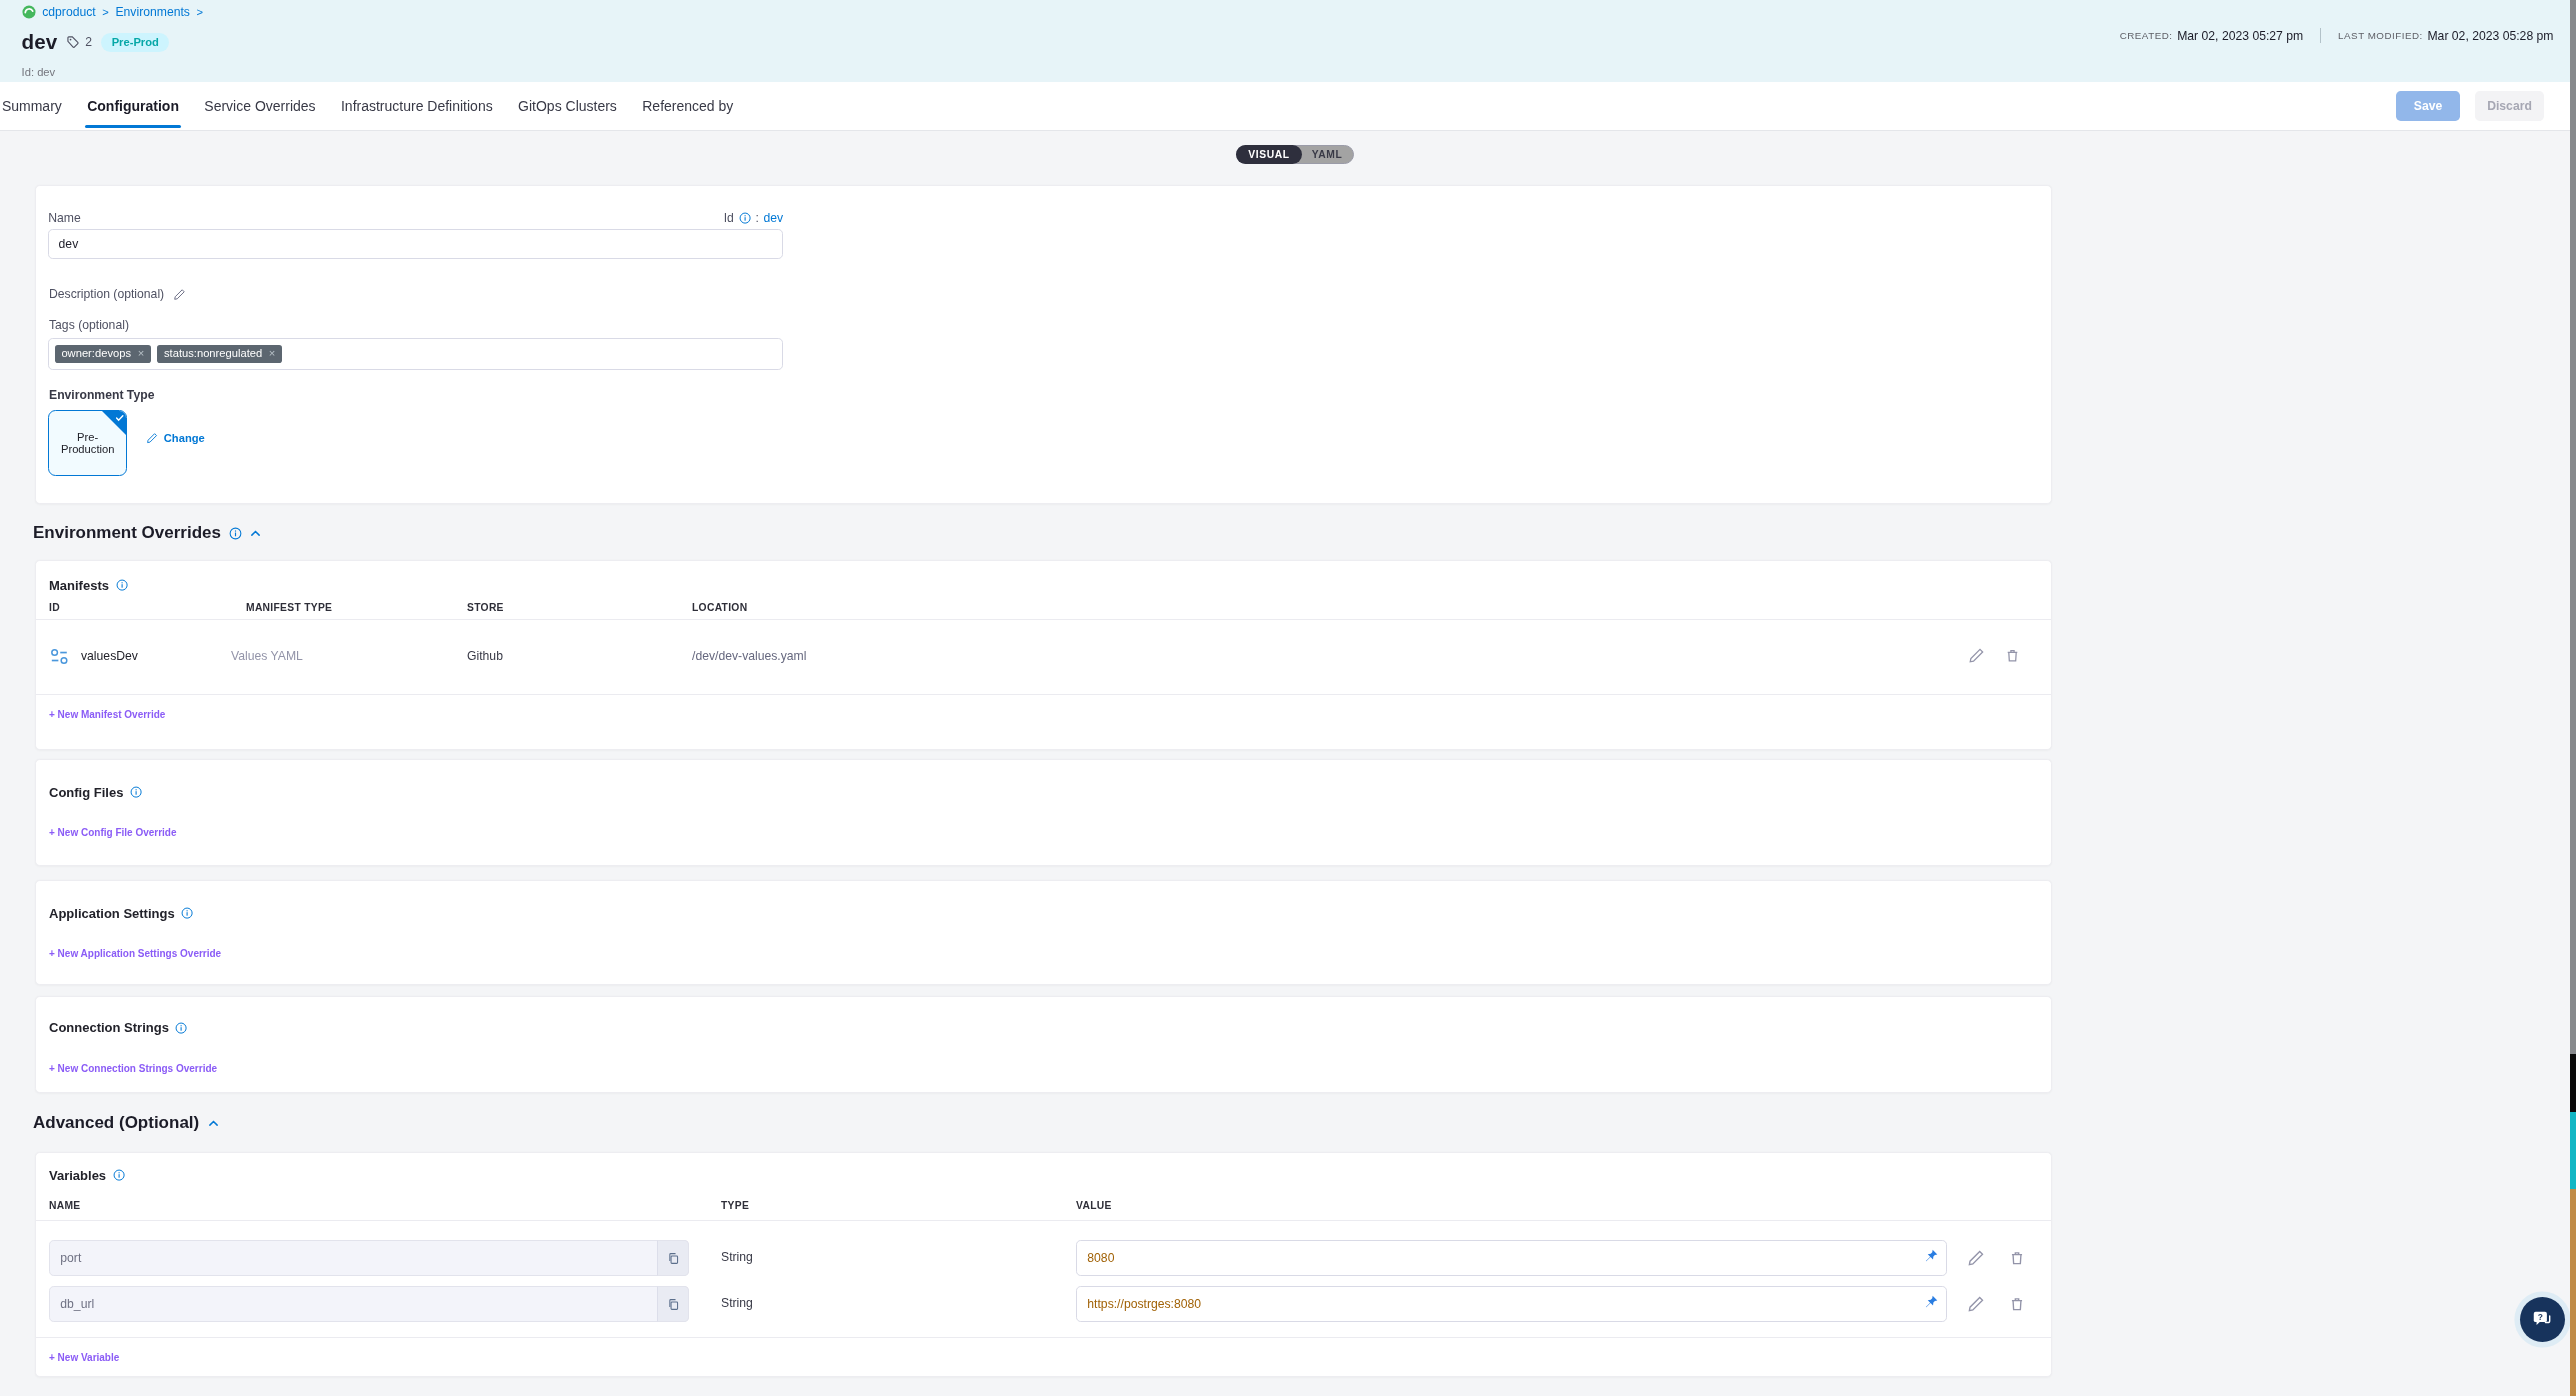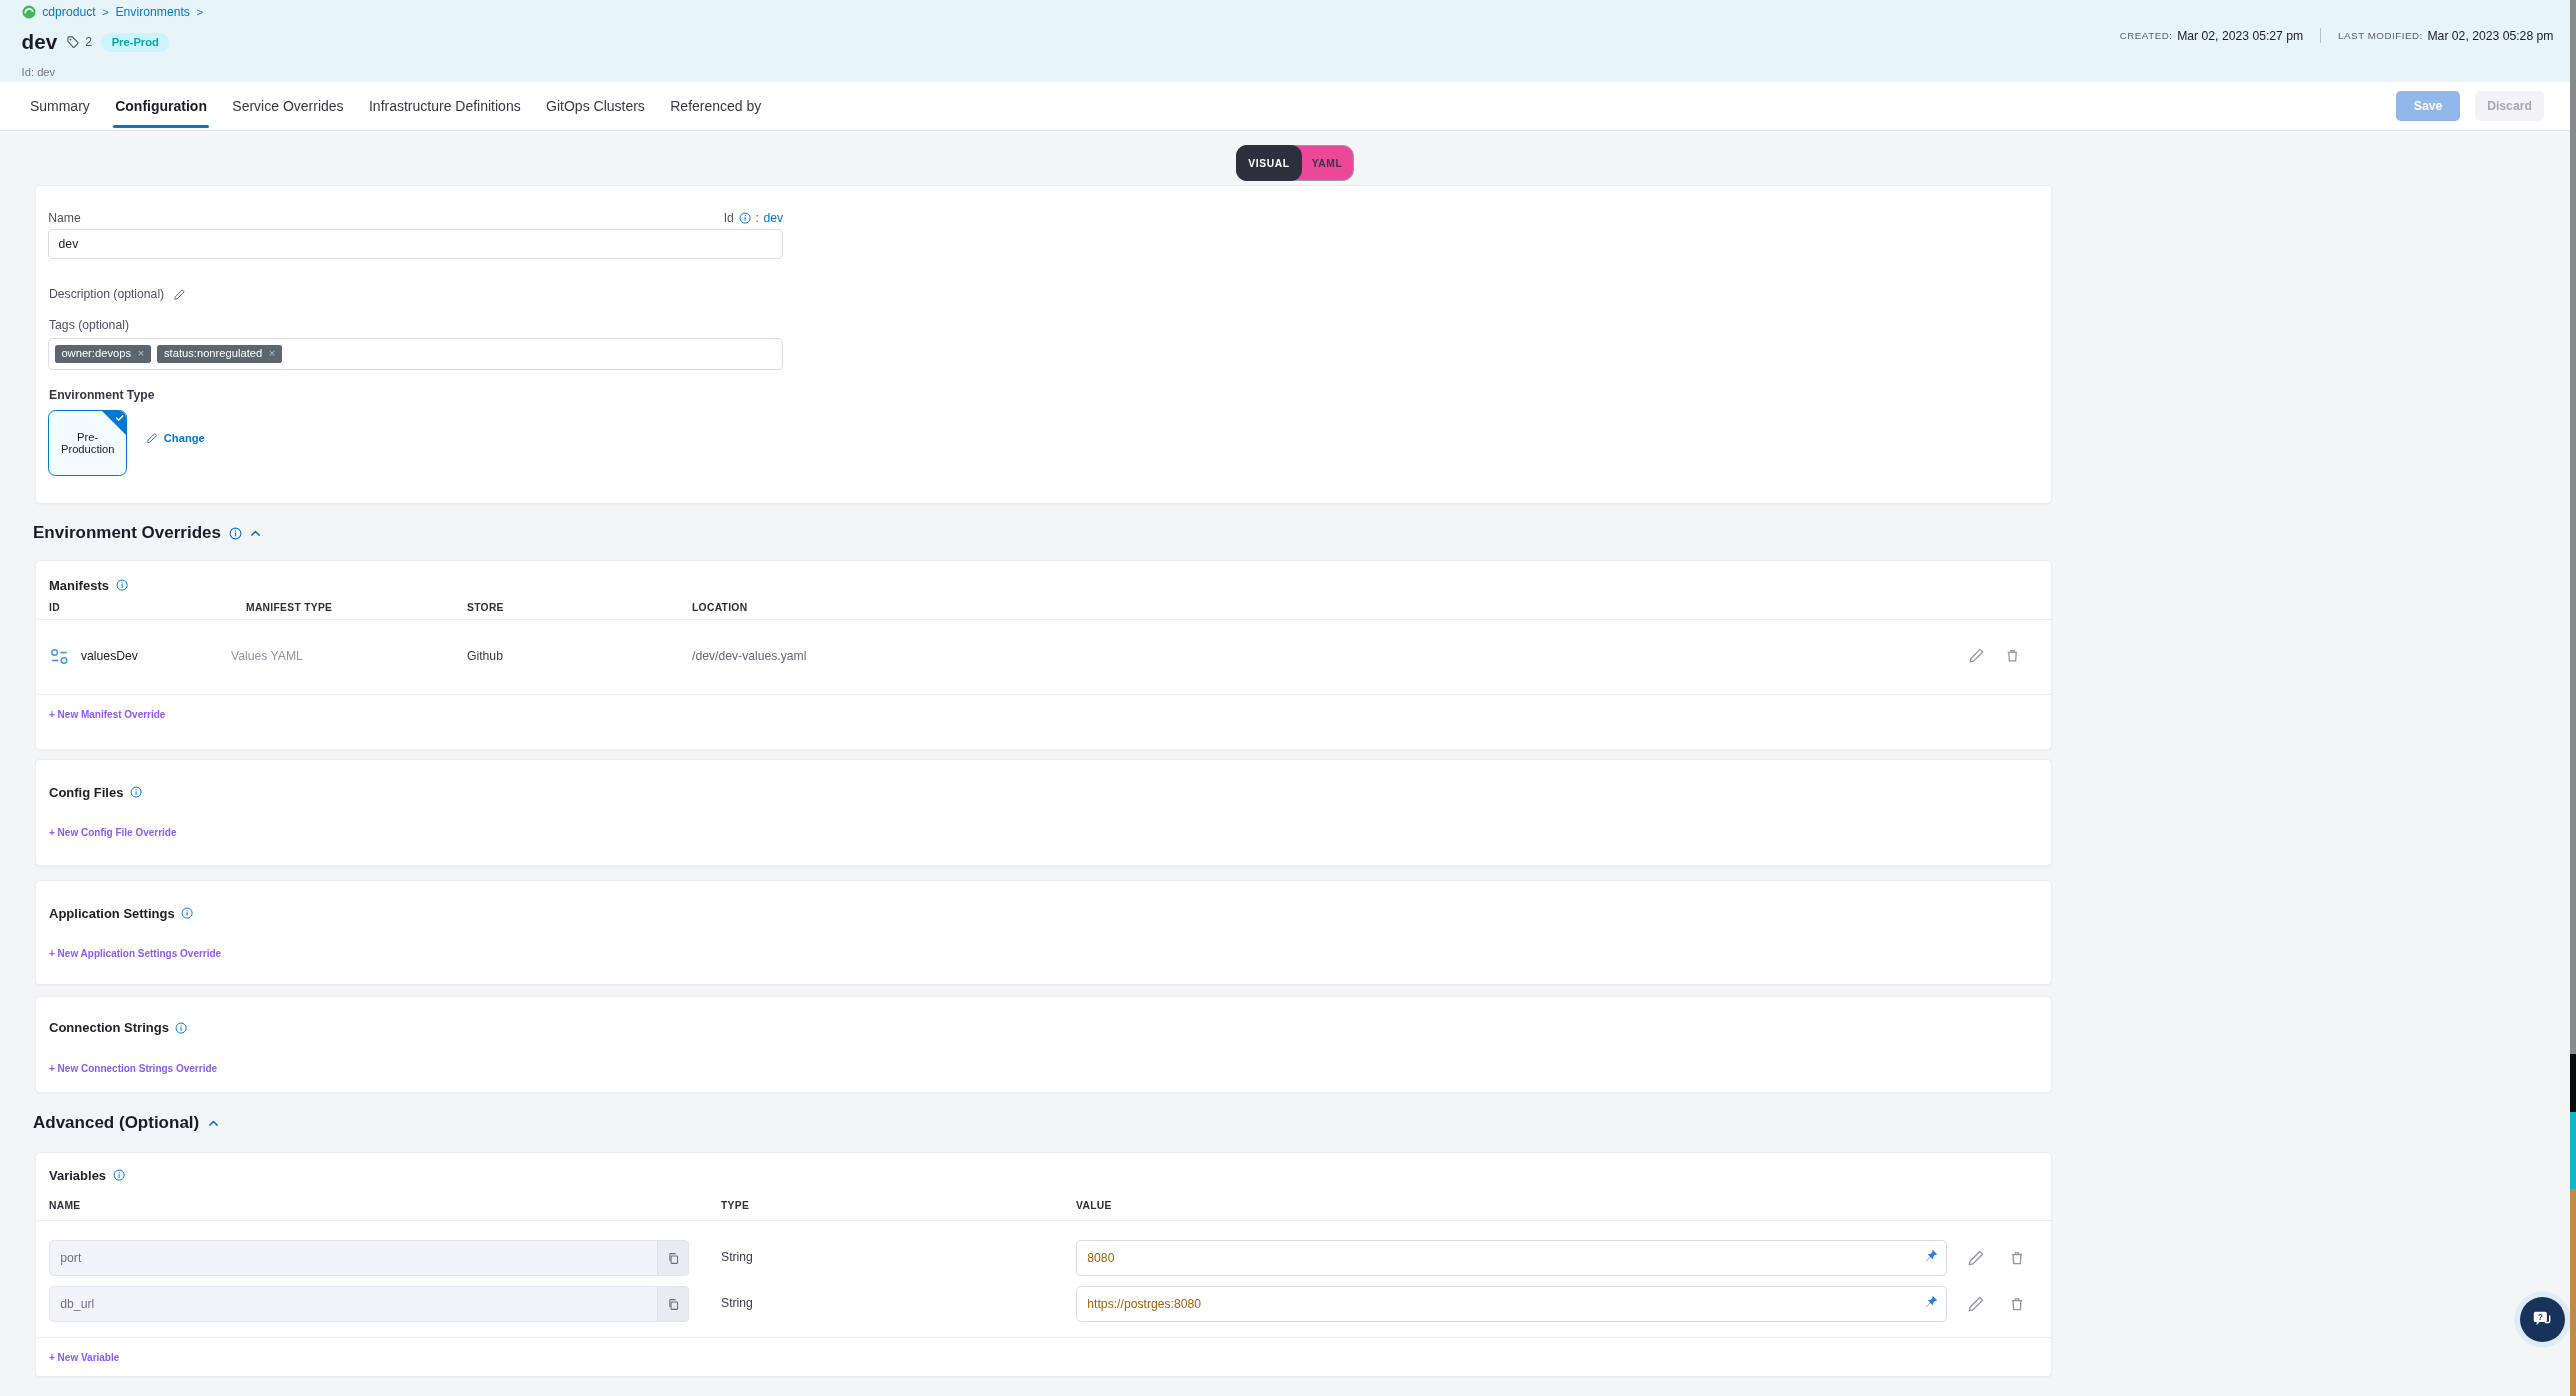--- a/index.html
+++ b/index.html
@@ -32,37 +32,37 @@
   .badge { background:#cdf4fe; color:#06a7a7; font-weight:700; font-size:11.2px;
     padding:3.7px 10.3px; border-radius:10.3px; line-height:1; }
   .id-line { position:absolute; left:21.6px; top:66px; font-size:11.2px; color:#75767e; }
   .meta { position:absolute; right:22.5px; top:28px; display:flex; align-items:center; font-size:12.2px; color:#1c1c28; }
   .meta-label { font-size:9.8px; color:#5e5f66; letter-spacing:0.5px; margin-right:4.7px; }
   .meta-divider { width:0.9px; height:15px; background:#b3c2c9; margin:0 17px; }
 
   
   .tabbar { position:absolute; top:82px; left:0; right:0; height:49px; background:#fff;
     border-bottom:0.9px solid #e4e6ea; display:flex; align-items:center; }
-  .tabs { display:flex; margin-left:28px; gap:21.6px; height:100%; }
+  .tabs { display:flex; gap:21.6px; height:100%; }
   .tab { display:flex; align-items:center; font-size:14px; color:#383946; position:relative;
     cursor:pointer; padding:0 1.9px; white-space:nowrap; }
   .tab.active { font-weight:700; color:#1c1c28; }
   .tab.active::after { content:""; position:absolute; left:0; right:0; bottom:1.9px; height:2.8px;
     background:#0278d5; border-radius:1.9px; }
   .tab-actions { margin-left:auto; margin-right:32px; display:flex; gap:15px; }
   .btn-save, .btn-discard { height:30px; border:none; border-radius:4.7px; font-family:inherit;
     font-size:12.2px; font-weight:700; cursor:pointer; }
   .btn-save { width:64px; background:#92b7ea; color:#fff; }
   .btn-discard { width:69px; background:#f3f3f5; color:#a6a7b3; }
 
   
   .content { position:absolute; top:132px; left:0; right:0; bottom:0; background:#f4f5f7; }
 
-  .toggle { position:absolute; left:1236px; top:13px; width:118px; height:36px;
-    border:0.9px solid #9a9ba8; border-radius:11.2px; background:#ec4899; display:flex; }
+  .toggle { position:absolute; left:1236px; top:13px; width:118px; height:19px;
+    border:0.9px solid #9a9ba8; border-radius:11.2px; background:#a3a3a3; display:flex; }
   .toggle-visual { background:#2e2f3d; color:#fff; border-radius:11.2px; padding:0 12.2px;
     font-size:10.3px; font-weight:700; letter-spacing:0.6px; display:flex; align-items:center;
     margin:-0.9px; cursor:pointer; }
   .toggle-yaml { flex:1; display:flex; align-items:center; justify-content:center; color:#383946;
     font-size:10.3px; font-weight:700; letter-spacing:0.6px; cursor:pointer; }
 
   .card { position:absolute; left:35px; width:2017px; background:#fff; border-radius:4.7px;
     border:0.9px solid #ededf1; box-shadow:0 0.9px 1.9px rgba(40,41,61,.04); }
   .card-details   { top:53px;  height:319px; }
   .card-manifests { top:428px; height:190px; }

